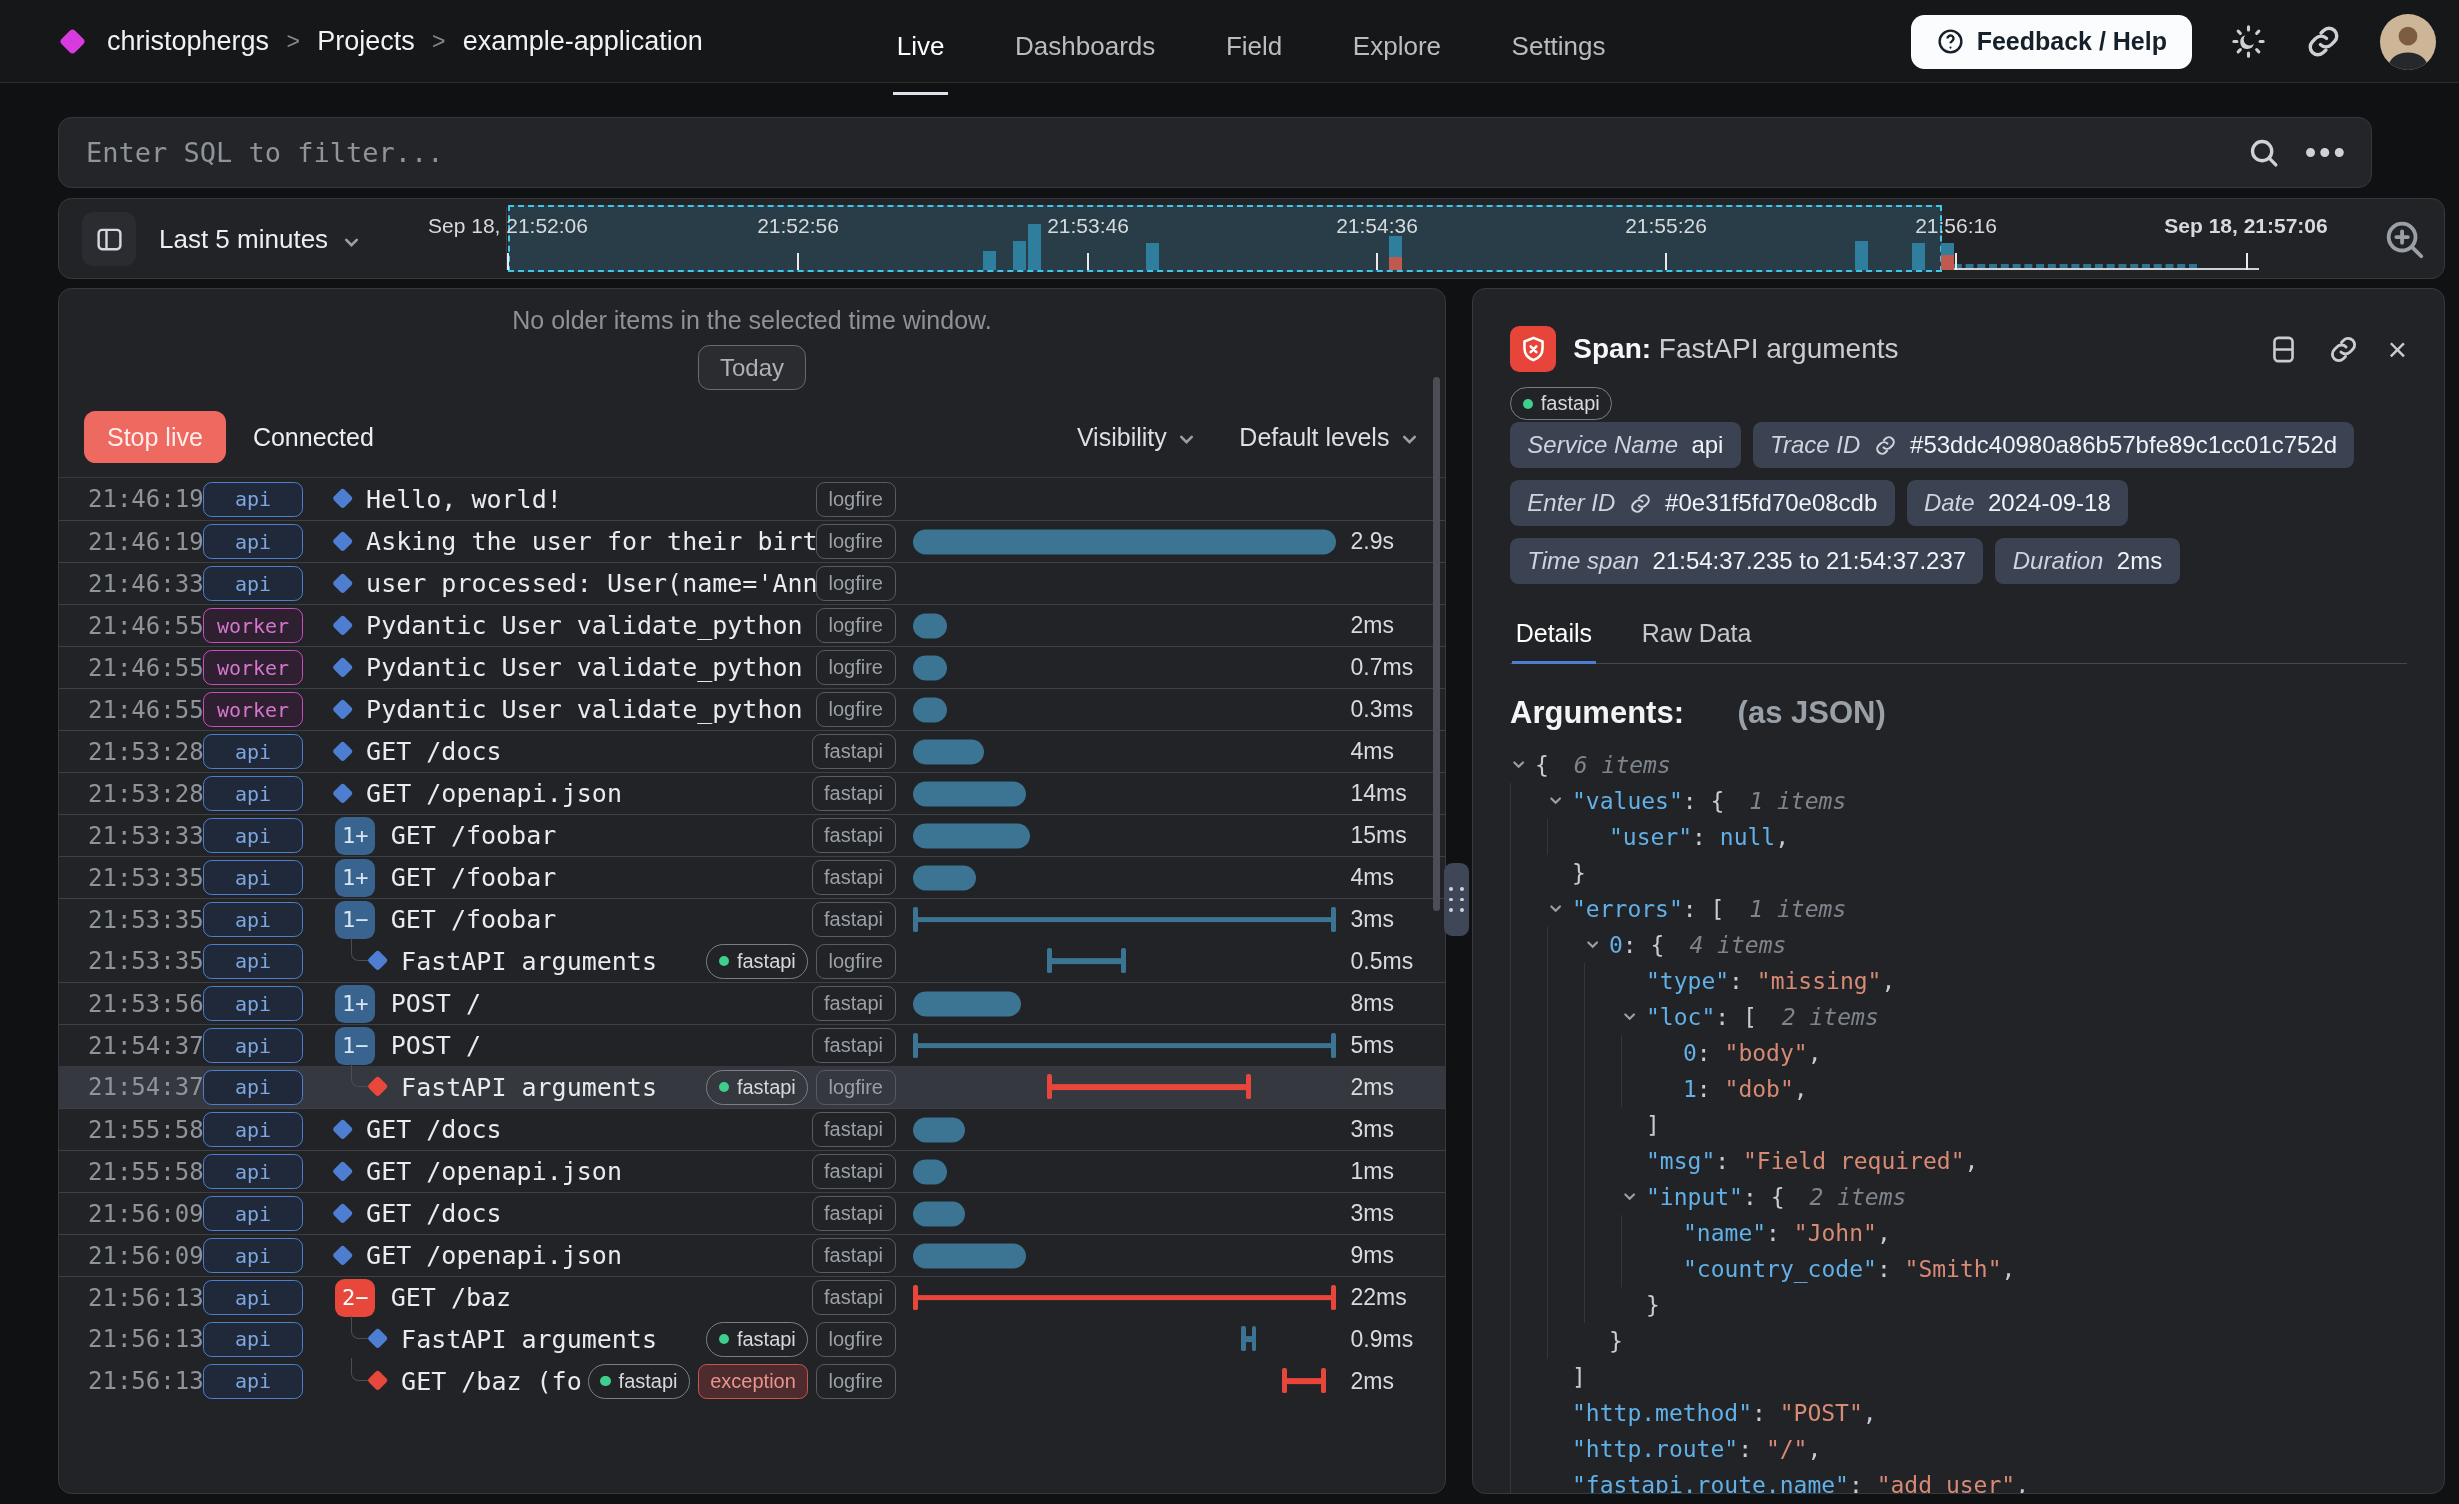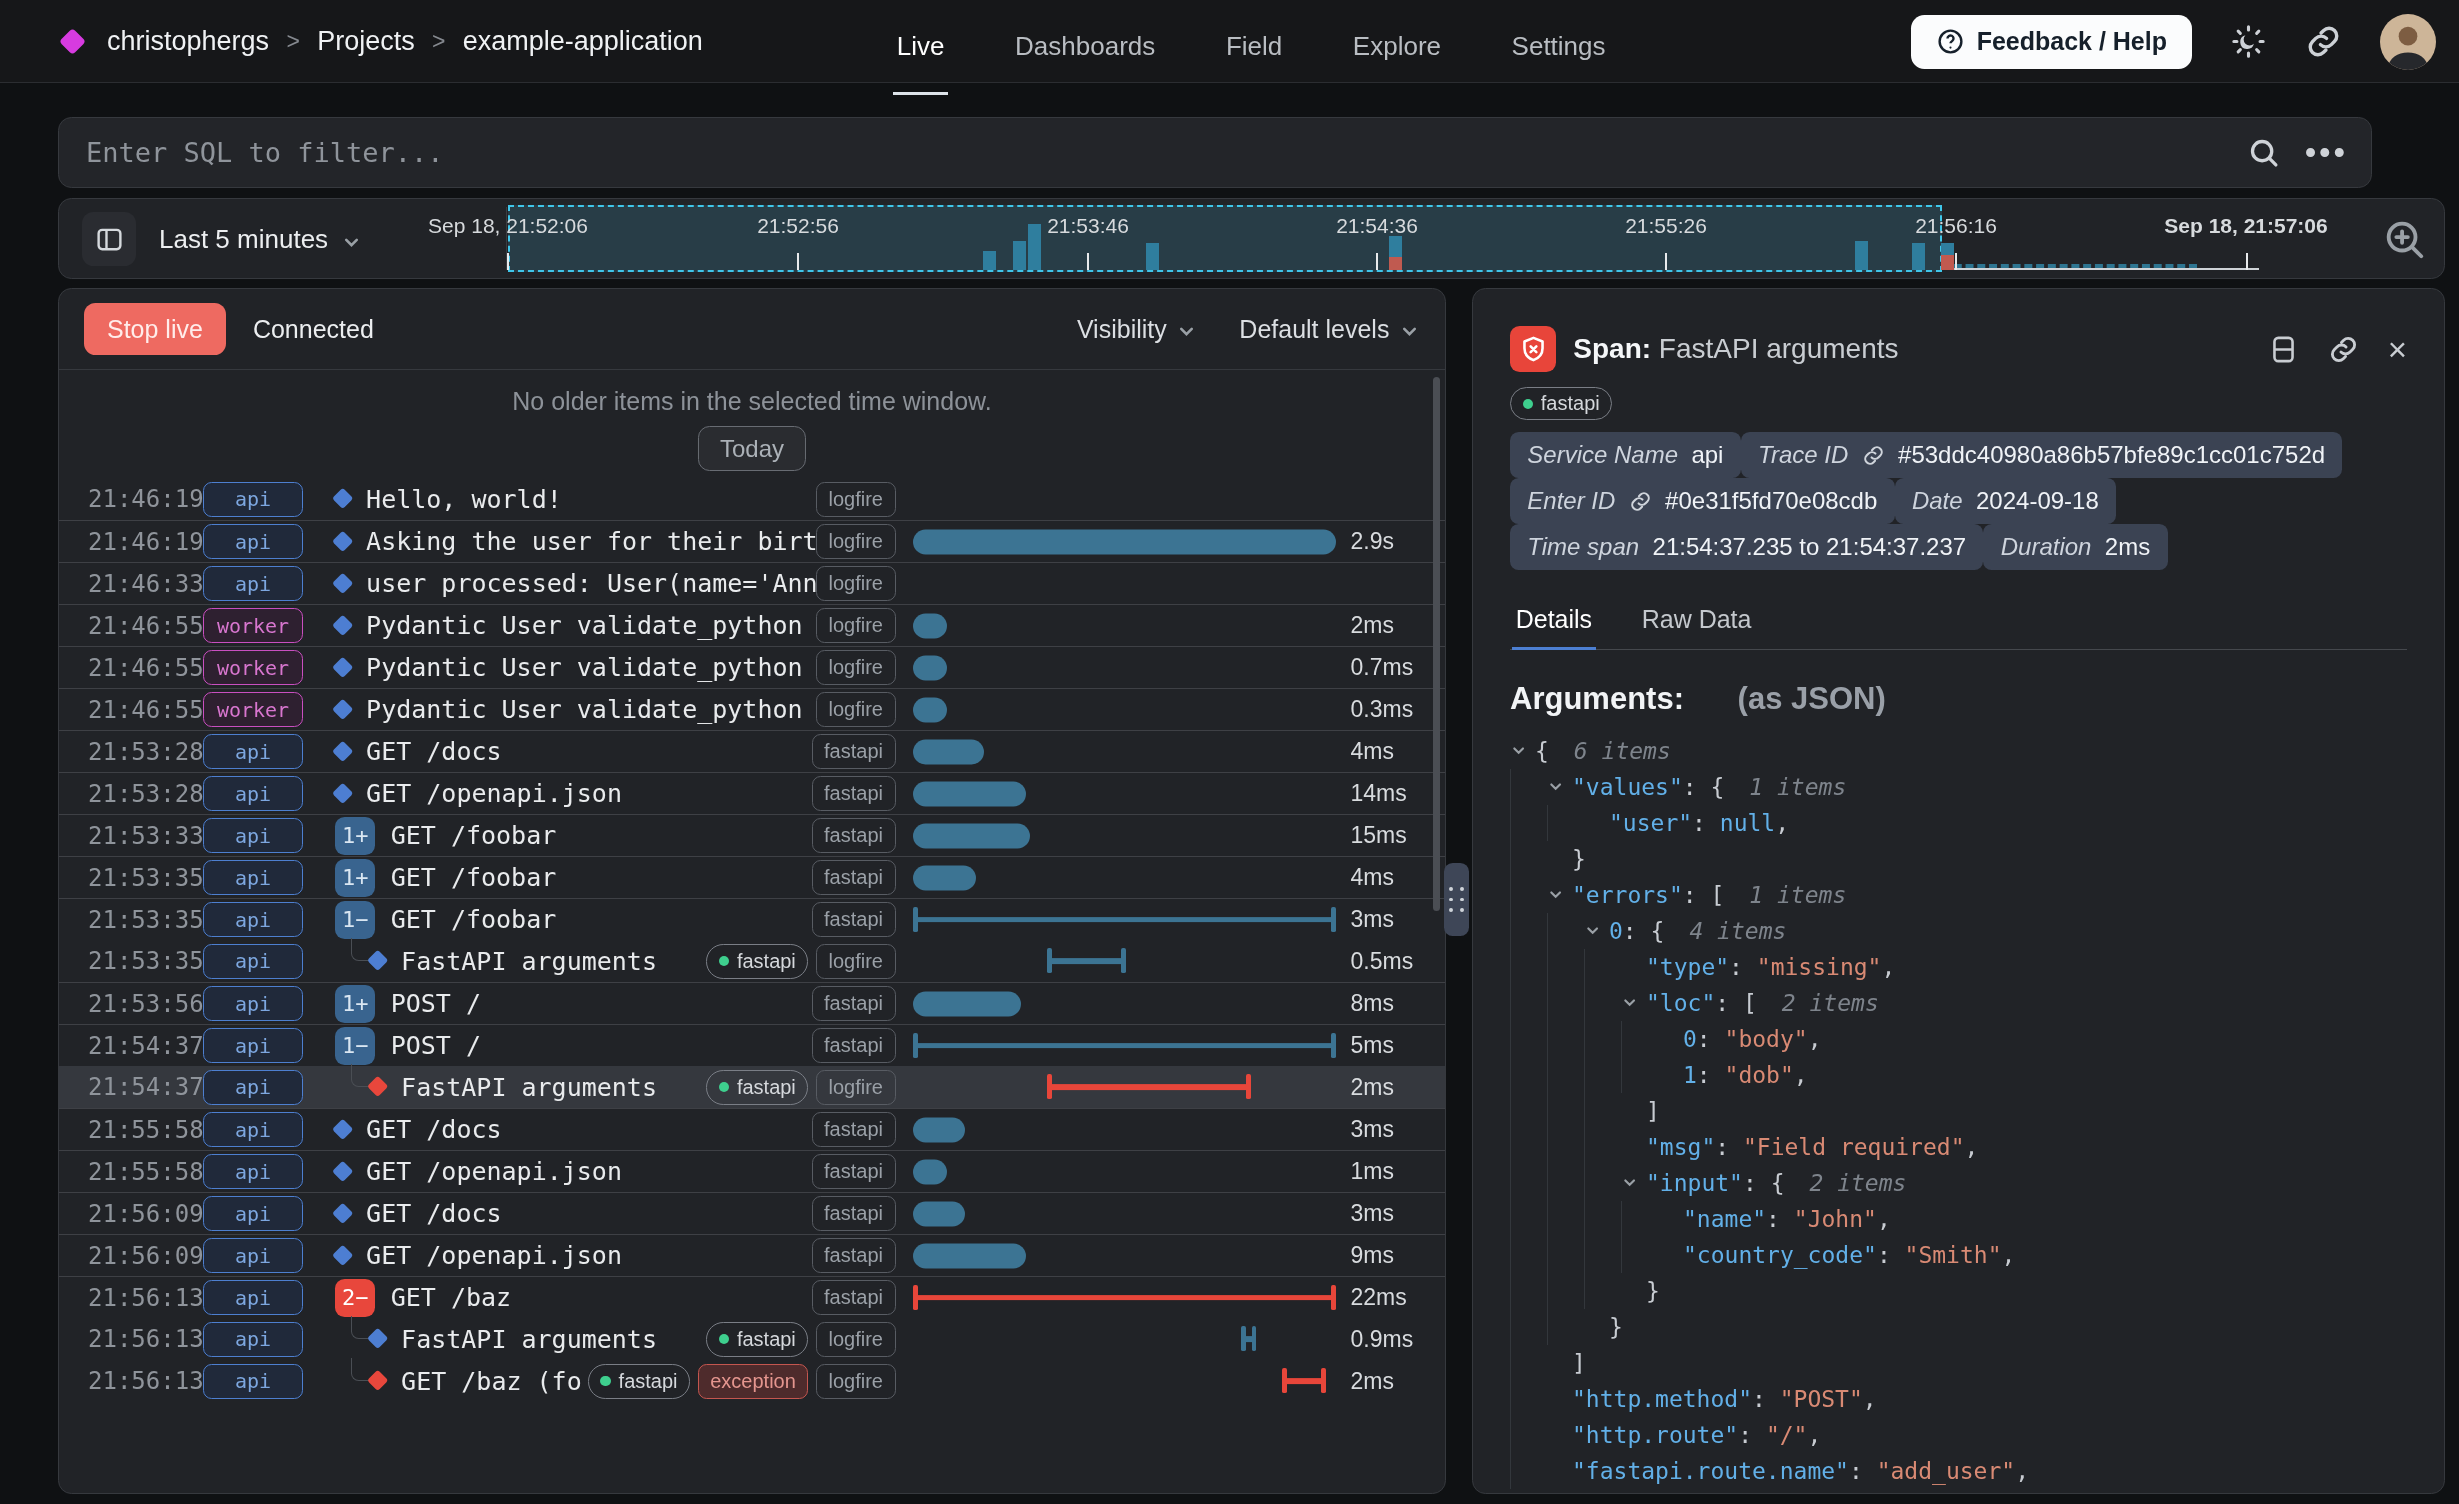--- a/index.html
+++ b/index.html
@@ -130,21 +130,21 @@
   #erricon svg { width:31px; height:31px; }
   #dettitle { margin-left:17.3px; font-size:28px; }
   #dettitle b { color:#f5f7f9; }
   #dettitle span { color:#c9cdd2; }
   #dethead .hicons { margin-left:auto; display:flex; align-items:center; gap:29px; color:#c9cdd2; }
   .hicon { width:31px; height:31px; cursor:pointer; }
   .hicon svg { width:100%; height:100%; }
   .hclose { font-size:33px; line-height:31px; cursor:pointer; }
   #dettag { margin-top:15.4px; }
   .tag.small { display:inline-flex; height:33px; font-size:20px; }
-  #metapills { margin-top:12px; display:flex; flex-wrap:wrap; gap:0;align-items:center; }
+  #metapills { margin-top:2px; display:flex; flex-wrap:wrap; gap:12px;align-items:center; }
   .pill { background:#3b4353; border-radius:8.6px; height:46px; display:inline-flex; align-items:center;
     padding:0 17.3px; gap:13.4px; font-size:24px; }
   .pill .lbl { font-style:italic; color:#ced4dd; }
   .pill .val { color:#f0f3f7; }
   .pill .licn { width:23px; height:23px; color:#cfd4db; }
   .pill .licn svg { width:100%; height:100%; }
   #dettabs { margin-top:19px; border-bottom:1px solid #45484d; display:flex; gap:42px; padding:9.6px 1.9px 0 1.9px; }
   .dtab { font-size:25px; color:#c4c8cd; padding:5.8px 3.8px 13.4px 3.8px; cursor:pointer;
     border-bottom:3.8px solid transparent; margin-bottom:-1px; }
   .dtab.active { color:#ffffff; border-bottom-color:#4c7fd2; }
@@ -289,41 +289,41 @@
   <span id="tb-zoom">
     <svg viewBox="0 0 24 24" fill="none" stroke="currentColor" stroke-width="2" stroke-linecap="round">
         <circle cx="11" cy="11" r="7"></circle>
         <path d="M21 21l-4.5-4.5"></path>
         <path d="M8 11h6M11 8v6"></path>
       </svg>
   </span>
 </div>
 
 <div id="livepanel" class="panel">
+  <div id="emptysec">
+    <div id="emptymsg">No older items in the selected time window.</div>
+    <button id="todaybtn">Today</button>
+  </div>
   <div id="livehead">
     <button id="stoplive">Stop live</button>
     <span id="connected">Connected</span>
     <div class="right">
       <span class="ddl">
         <span>Visibility</span>
         <span class="chev"><svg viewBox="0 0 16 16" fill="none" stroke="currentColor" stroke-width="2" stroke-linecap="round">
               <path d="M4 6l4 4 4-4"></path>
             </svg></span>
       </span>
       <span class="ddl">
         <span>Default levels</span>
         <span class="chev"><svg viewBox="0 0 16 16" fill="none" stroke="currentColor" stroke-width="2" stroke-linecap="round">
               <path d="M4 6l4 4 4-4"></path>
             </svg></span>
       </span>
     </div>
-  </div>
-  <div id="emptysec">
-    <div id="emptymsg">No older items in the selected time window.</div>
-    <button id="todaybtn">Today</button>
   </div>
   <div id="rows">
       <div class="lrow nosep">
         <span class="c-time">21:46:19</span>
         <span class="c-badge">
           <span class="svc api">api</span>
         </span>
         <span class="c-icon">
           <span class="diamond"></span>
         </span>

